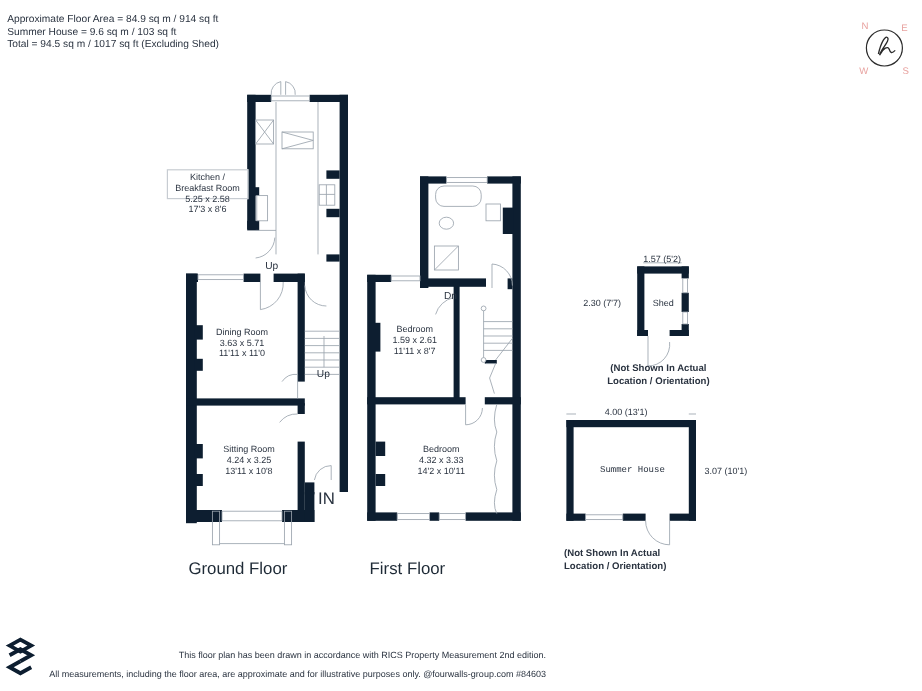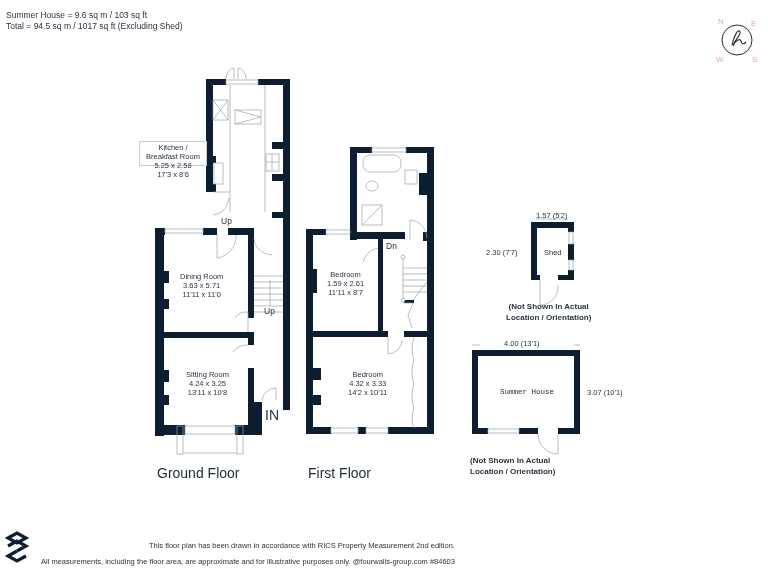--- a/index.html
+++ b/index.html
@@ -13,20 +13,21 @@
   .kbox { position:absolute; left:139px; top:141px; width:68px; height:25px; border:1px solid #c7ccd2; background:#fff; font-size:7.5px; line-height:9px; text-align:center; padding-top:1px; box-sizing:border-box; color:#2a3340; }
   .note { position:absolute; font-size:8px; line-height:11px; color:#2a3340; text-align:center; white-space:nowrap;font-weight:bold; }
   .footer { position:absolute; left:41px; top:538px; font-size:7.5px; line-height:16px; color:#2a3340; white-space:nowrap;text-align:right; }
   .flogo { position:absolute; left:4px; top:530px; width:26px; height:36px; }
   .dim { position:absolute; font-size:7.5px; color:#2a3340; white-space:nowrap; }
 </style>
 </head>
 <body>
 
 <div class="hdr">
+  <div>Approximate Floor Area = 84.9 sq m / 914 sq ft</div>
   <div>Summer House = 9.6 sq m / 103  sq ft</div>
   <div>Total = 94.5 sq m / 1017 sq ft  (Excluding Shed)</div>
 </div>
 
 <div class="compass">
   <svg width="50" height="50" viewBox="0 0 50 50">
     <circle cx="25" cy="26" r="15" fill="none" stroke="#2b2b2b" stroke-width="1"></circle>
     <path d="M20 31 C22 22 26 14 28 18 C29 21 22 27 21 32 C24 26 28 24 29 27 C30 30 31 31 34 28" fill="none" stroke="#2b2b2b" stroke-width="1.1"></path>
     <text x="6" y="10" font-size="8" fill="#e8a3a0" font-family="Liberation Sans, sans-serif">N</text>
     <text x="39" y="12" font-size="8" fill="#e8a3a0" font-family="Liberation Sans, sans-serif">E</text>
@@ -199,21 +200,21 @@
 
 <div class="lbl" style="left:186px;top:370px;">
   <div>Sitting Room</div>
   <div>4.24 x 3.25</div>
   <div>13'11 x 10'8</div>
 </div>
 <div class="lbl" style="left:265px;top:411px;font-size:14px;">IN</div>
 
 <div class="floor-title" style="left:157px;top:465px;">Ground Floor</div>
 
-<div class="lbl" style="left:386px;top:242px;font-size:8.5px;">Dn</div>
+<div class="lbl" style="left:370px;top:242px;font-size:8.5px;">Dn</div>
 <div class="lbl" style="left:327px;top:270px;">
   <div>Bedroom</div>
   <div>1.59 x 2.61</div>
   <div>11'11 x 8'7</div>
 </div>
 <div class="lbl" style="left:348px;top:370px;">
   <div>Bedroom</div>
   <div>4.32 x 3.33</div>
   <div>14'2 x 10'11</div>
 </div>

